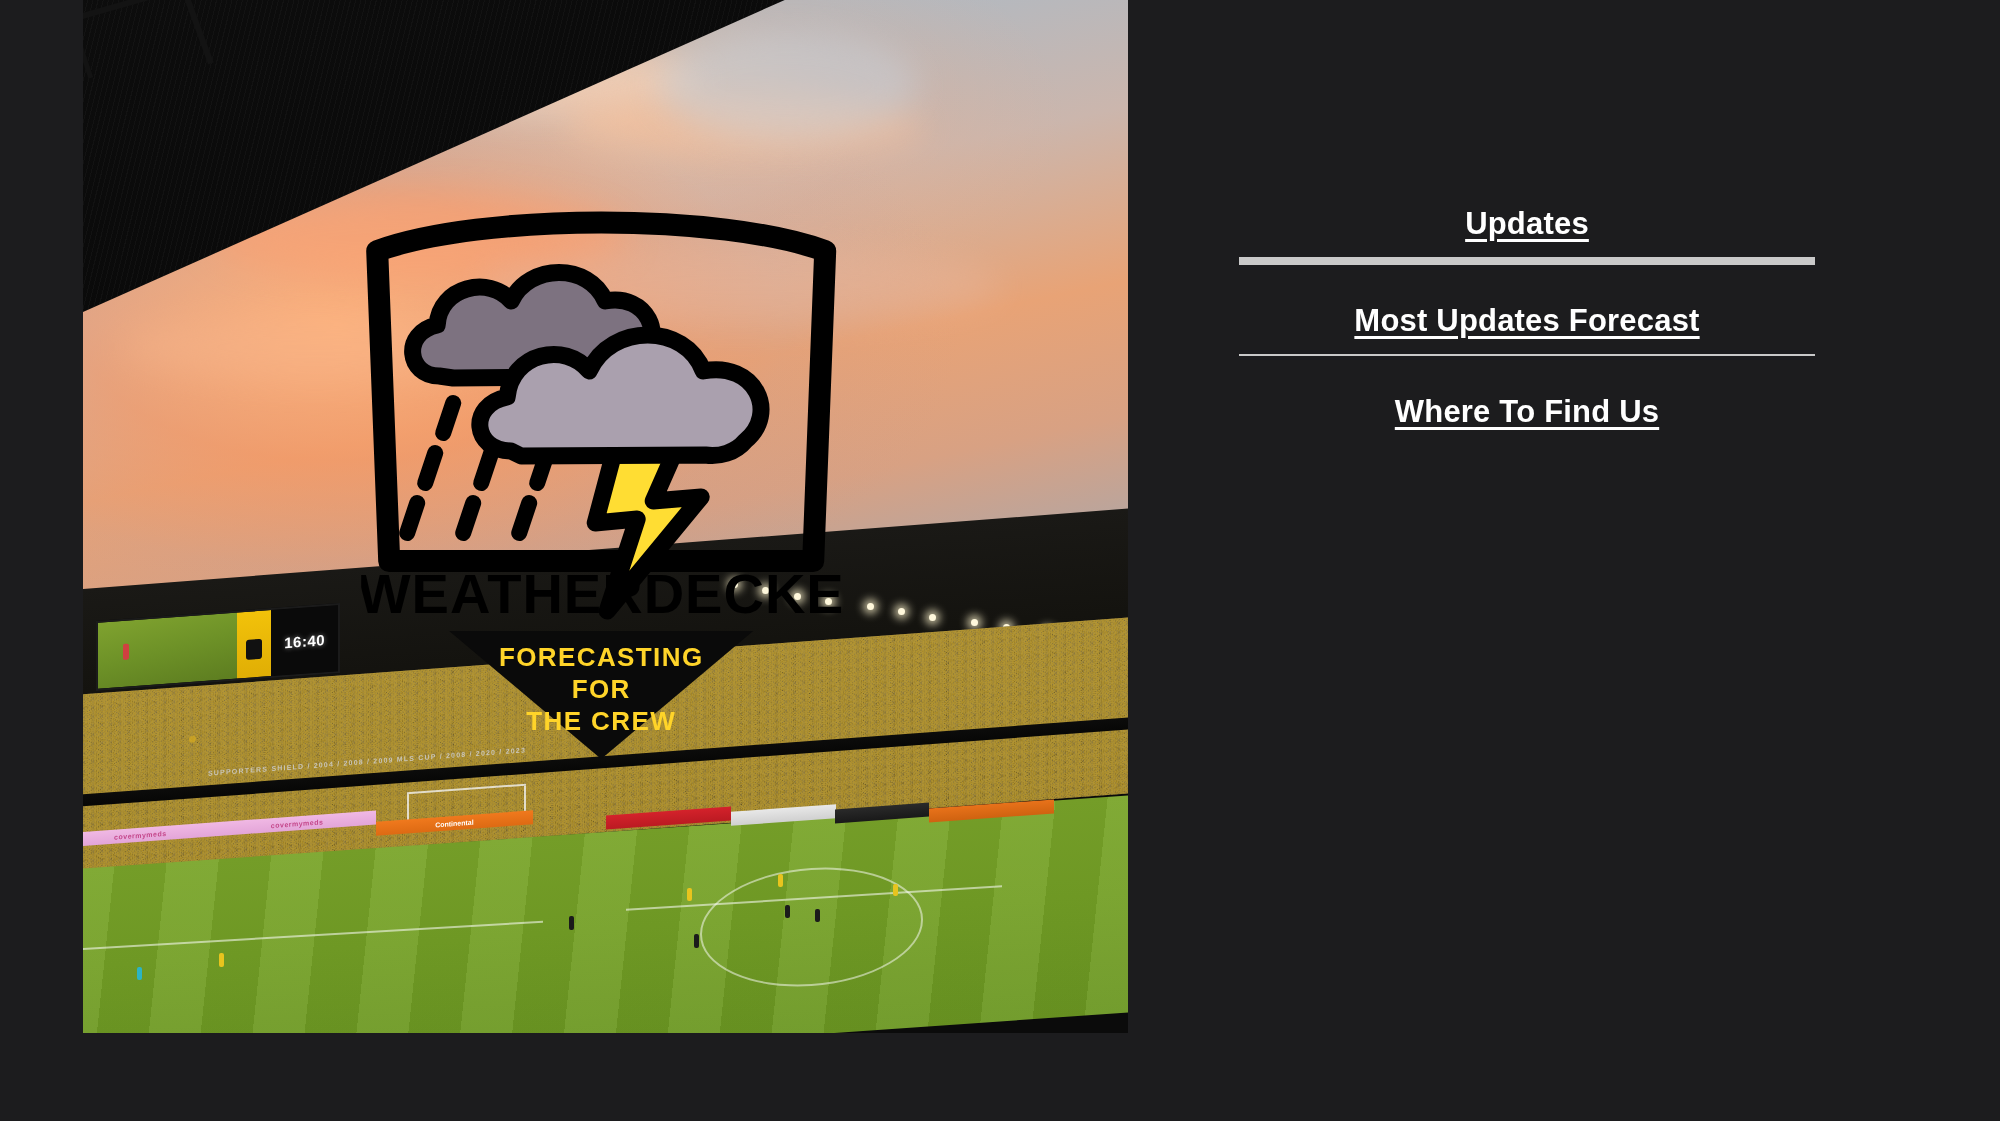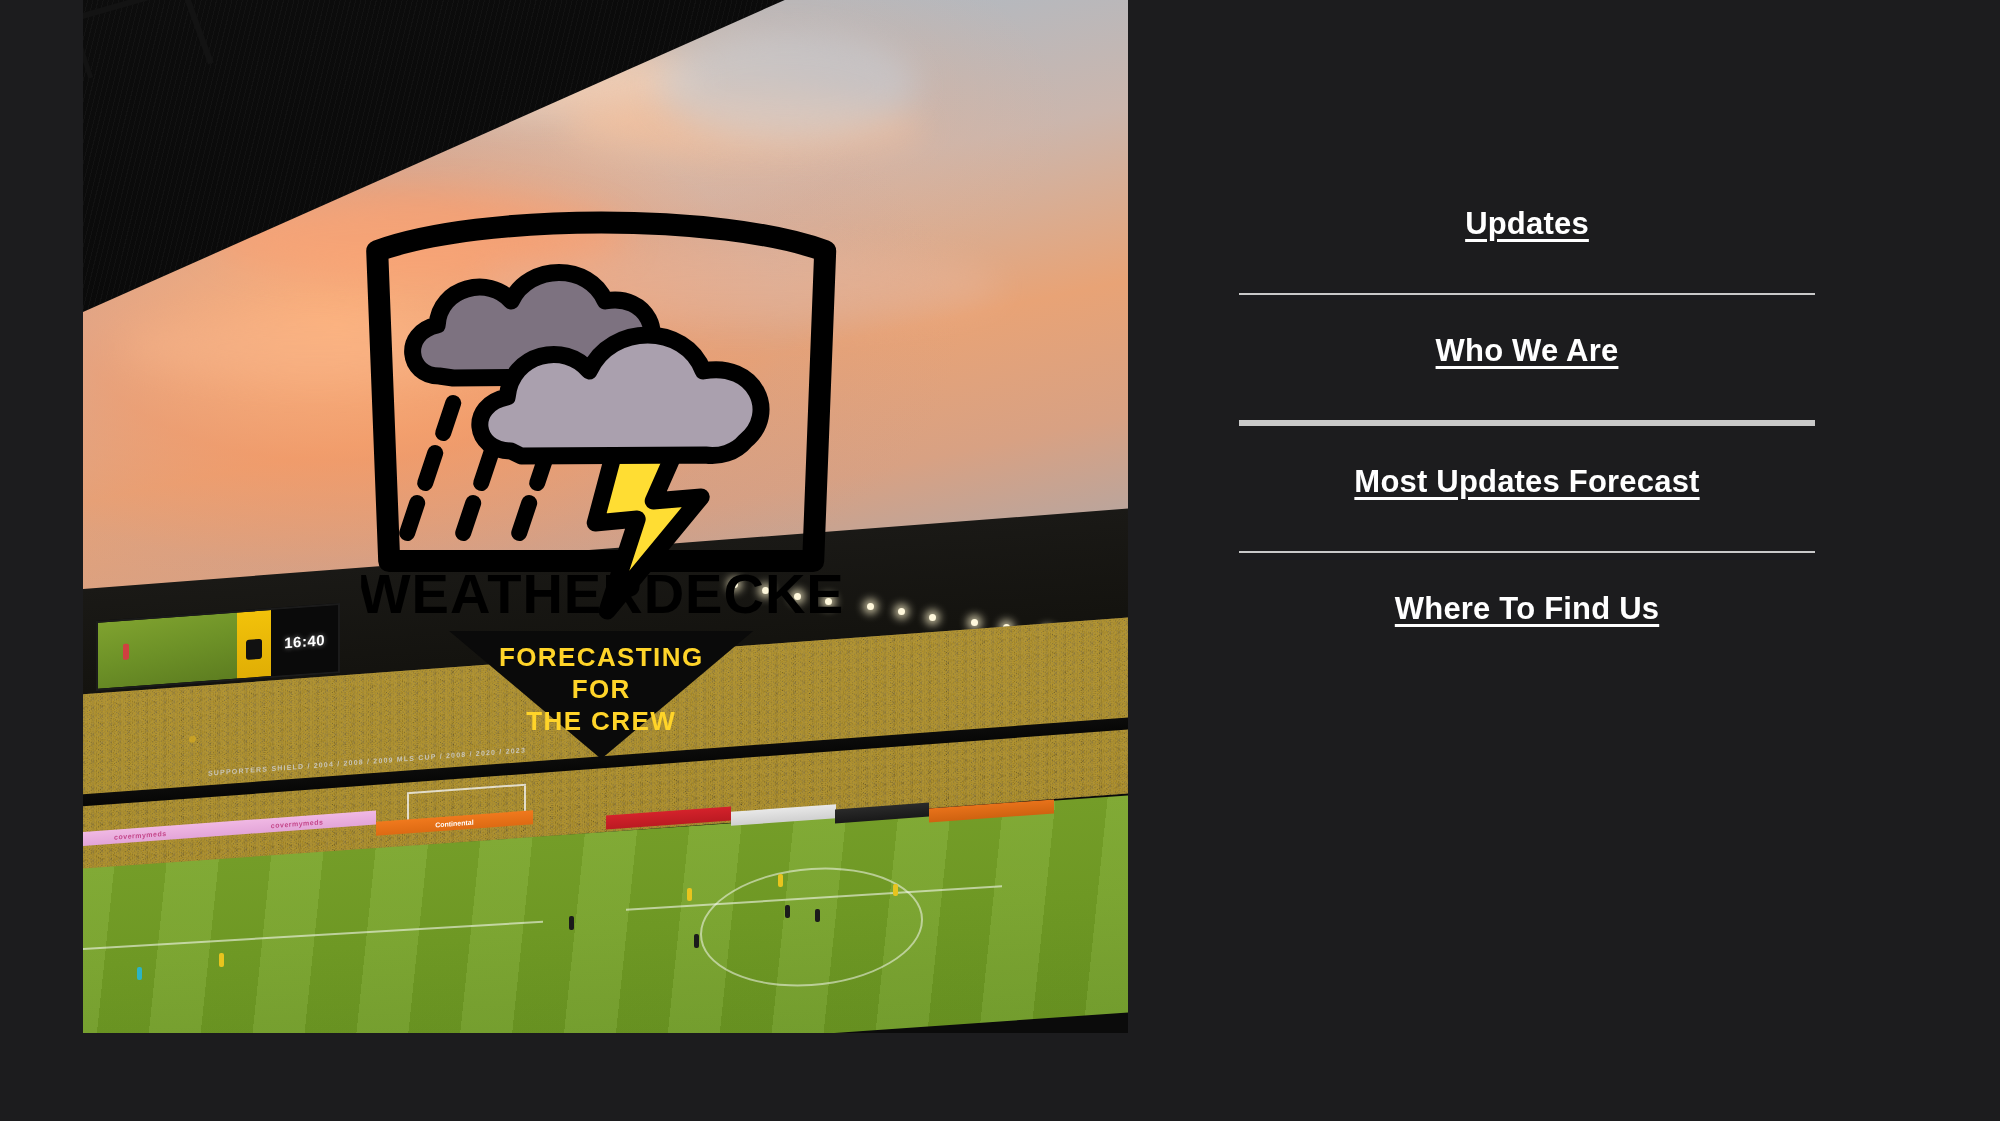--- a/index.html
+++ b/index.html
@@ -256,21 +256,21 @@
     display:block;
     text-align:center;
     color:#ffffff;
     font-family:"Liberation Sans", sans-serif;
     font-weight: 700;
     font-size: 31px;
     letter-spacing: .2px;
     text-decoration: underline;
     text-underline-offset: 5px;
     text-decoration-thickness: 3px;
-    padding: 38px 0 51px 0;
+    padding: 38px 0 15px 0;
     cursor: pointer;
     white-space: nowrap;
   }
   .nav-sep {
     height: 0;
     border-top: 2px solid #c9c9c9;
     width: 100%;
   }
 </style>
 </head>
@@ -390,21 +390,20 @@
     </div>
 
   </div>
 
   <nav class="nav">
     <div class="nav-inner">
 
       <a class="nav-item">Updates</a>
       <div class="nav-sep"></div>
 
-      <a class="nav-item">Who We Are</a>
       <div class="nav-sep"></div>
 
       <div class="nav-sep"></div>
 
       <div class="nav-sep"></div>
 
       <a class="nav-item">Most Updates Forecast</a>
       <div class="nav-sep"></div>
 
       <a class="nav-item">Where To Find Us</a>

